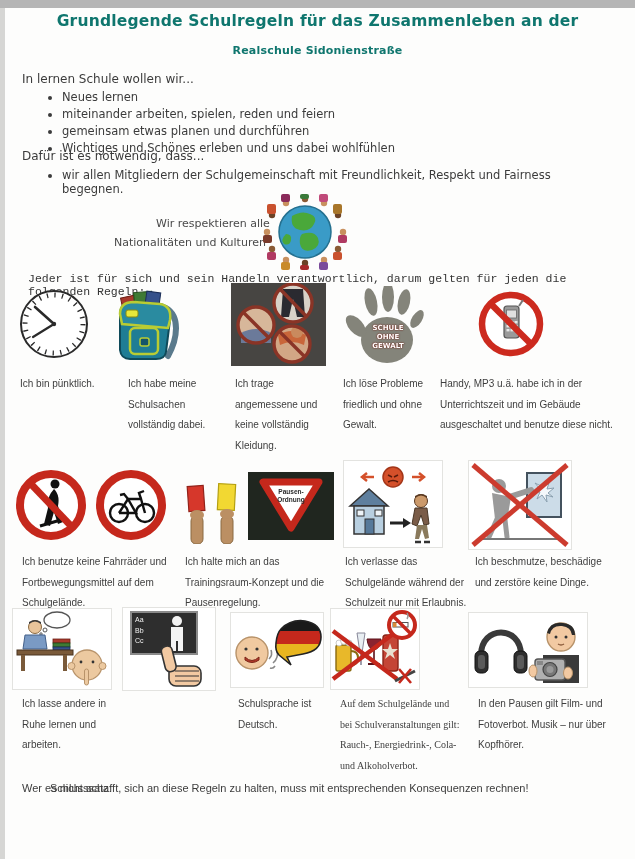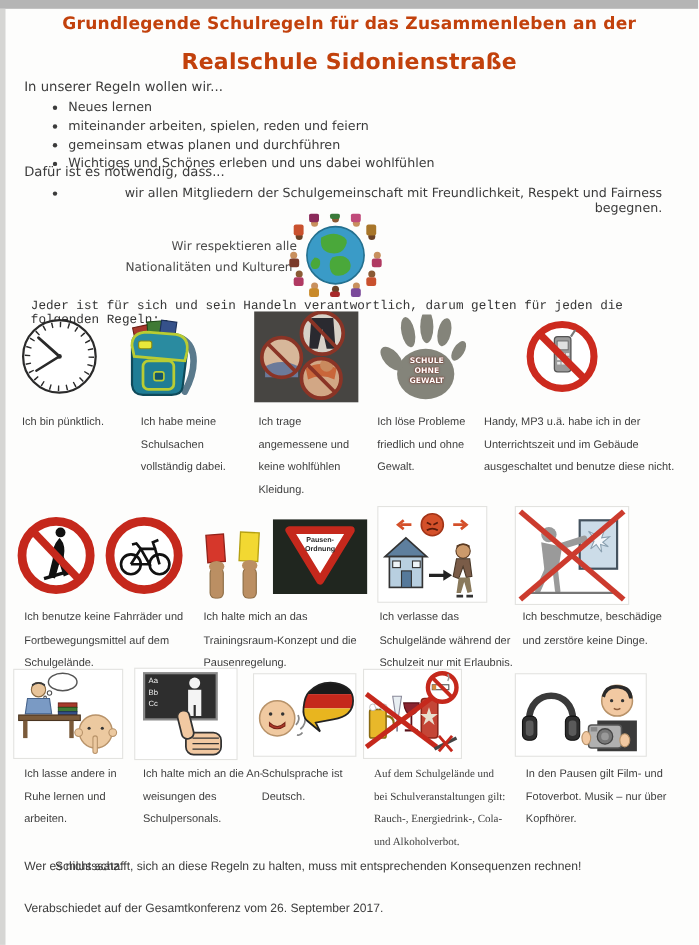--- a/index.html
+++ b/index.html
@@ -2,23 +2,23 @@
 <html lang="de"><head>
 <meta charset="utf-8">
 <style>
   html,body{margin:0;padding:0;background:#ffffff;}
   .sheet{position:relative;width:635px;height:859px;background:#fdfdfc;overflow:hidden;
          font-family:"DejaVu Sans",sans-serif;color:#333;}
   .scan-top{position:absolute;left:0;top:0;width:635px;height:8px;background:#b5b5b5;}
   .scan-left{position:absolute;left:0;top:8px;width:5px;height:851px;background:#d6d6d4;}
   .abs{position:absolute;}
   .ctr{width:635px;text-align:center;}
-  .title{font-weight:bold;color:#c2410c;letter-spacing:.2px;}
+  .title{font-weight:bold;color:#0f766e;letter-spacing:.2px;}
   .t1{top:12px;font-size:15.5px;}
-  .t2{top:44px;font-size:20px;}
+  .t2{top:44px;font-size:11px;}
   .lead{font-size:12px;color:#3b3b3b;}
   .bullets{margin:0;padding-left:14px;font-size:11.5px;color:#3b3b3b;}
   .bullets li{margin-bottom:3px;}
   .respect{font-size:11px;color:#4a4a4a;}
   .rules-lead{font-size:11.5px;color:#353535;}
   .cap{font-family:"Liberation Sans",sans-serif;font-size:10px;line-height:2.05;color:#3e3e3e;}
   .small{font-size:11px;color:#3c3c3c;font-family:"Liberation Sans",sans-serif;}
   .pre{white-space:pre-line;}
   svg{display:block;width:100%;height:100%;}
   .icon-box{position:absolute;}
@@ -72,29 +72,29 @@
 </head>
 <body>
 
 <div class="sheet">
   <div class="scan-top"></div>
   <div class="scan-left"></div>
 
   <div class="abs ctr title t1">Grundlegende Schulregeln für das Zusammenleben an der</div>
   <div class="abs ctr title t2">Realschule Sidonienstraße</div>
 
-  <div class="abs lead" style="left:22px;top:72px;">In unserer Regeln wollen wir...</div>
+  <div class="abs lead" style="left:22px;top:72px;">In lernen Schule wollen wir...</div>
   <ul class="abs bullets" style="left:48px;top:90px;">
     <li>Neues lernen</li>
     <li>miteinander arbeiten, spielen, reden und feiern</li>
     <li>gemeinsam etwas planen und durchführen</li>
     <li>Wichtiges und Schönes erleben und uns dabei wohlfühlen</li>
   </ul>
   <div class="abs lead" style="left:22px;top:149px;">Dafür ist es notwendig, dass...</div>
-  <ul class="abs bullets" style="left:48px;top:168px;width:540px;text-align:right;">
+  <ul class="abs bullets" style="left:48px;top:168px;width:540px;">
     <li>wir allen Mitgliedern der Schulgemeinschaft mit Freundlichkeit, Respekt und Fairness begegnen.</li>
   </ul>
 
   <div class="abs respect" style="left:128px;top:217px;margin-left:28px;">Wir respektieren alle</div>
   <div class="abs respect" style="left:114px;top:236px;">Nationalitäten und Kulturen</div>
 
   <div class="icon-box" style="left:262px;top:194px;width:86px;height:76px;">
     <svg viewBox="0 0 86 76">
       <circle cx="43" cy="38" r="26" fill="#3a9bc7" stroke="#24708f" stroke-width="1.5"></circle>
       <path d="M30,22 q10,-6 18,-2 q8,3 4,10 q-4,8 -14,6 q-10,-2 -8,-14z" fill="#4aa83a"></path>
@@ -212,21 +212,21 @@
           <rect x="33.5" y="39" width="3" height="2.4"></rect>
           <rect x="37.5" y="39" width="3" height="2.4"></rect>
       </g>
       <line x1="42" y1="16" x2="46" y2="10" stroke="#777" stroke-width="2"></line>
       <line x1="14" y1="14" x2="54" y2="54" stroke="#cc2a1e" stroke-width="6.5"></line>
     </svg>
   </div>
 
   <div class="abs cap r1c1">Ich bin pünktlich.</div>
   <div class="abs cap r1c2">Ich habe meine Schulsachen vollständig dabei.</div>
-  <div class="abs cap r1c3">Ich trage angemessene und keine wohlfühlen Kleidung.</div>
+  <div class="abs cap r1c3">Ich trage angemessene und keine vollständig Kleidung.</div>
   <div class="abs cap r1c4">Ich löse Probleme friedlich und ohne Gewalt.</div>
   <div class="abs cap r1c5">Handy, MP3 u.ä. habe ich in der Unterrichtszeit und im Gebäude ausgeschaltet und benutze diese nicht.</div>
 
   <div class="icon-box r2i1a">
     <svg viewBox="0 0 74 74">
       <circle cx="37" cy="37" r="31" fill="#fff" stroke="#c5281c" stroke-width="8"></circle>
       <circle cx="41" cy="16" r="4.5" fill="#111"></circle>
       <path d="M40,21 Q32,30 34,40 L30,56 L36,58 L40,44 L44,56 L49,54 L44,38 Q46,28 41,22 Z" fill="#111"></path>
       <path d="M26,58 L50,51" stroke="#111" stroke-width="3"></path>
       <line x1="16" y1="15" x2="58" y2="59" stroke="#c5281c" stroke-width="7"></line>
@@ -412,21 +412,19 @@
       <rect x="66" y="46" width="30" height="21" rx="3" fill="#b0b0b0" stroke="#555" stroke-width="1.4"></rect>
       <circle cx="81" cy="56.5" r="7" fill="#777" stroke="#444" stroke-width="1.2"></circle>
       <circle cx="81" cy="56.5" r="3.5" fill="#999"></circle>
       <rect x="68" y="48" width="6" height="4" fill="#888"></rect>
       <ellipse cx="64" cy="58" rx="4" ry="6" fill="#f2c9a2" stroke="#b8936a" stroke-width="1"></ellipse>
       <ellipse cx="99" cy="60" rx="4.5" ry="6" fill="#f2c9a2" stroke="#b8936a" stroke-width="1"></ellipse>
     </svg>
   </div>
 
   <div class="abs cap r3c1">Ich lasse andere in Ruhe lernen und arbeiten.</div>
-  <div class="abs cap r3c2">Ich halte mich an die An- weisungen des Schulpersonals.</div>
   <div class="abs cap r3c3">Schulsprache ist Deutsch.</div>
   <div class="abs cap r3c4">Auf dem Schulgelände und bei Schulveranstaltungen gilt: Rauch-, Energiedrink-, Cola- und Alkoholverbot.</div>
   <div class="abs cap r3c5">In den Pausen gilt Film- und Fotoverbot. Musik – nur über Kopfhörer.</div>
 
   <div class="abs small" style="left:22px;top:782px;margin-left:28px;">Schlusssatz:</div>
   <div class="abs small" style="left:22px;top:782px;width:580px;">Wer es nicht schafft, sich an diese Regeln zu halten, muss mit entsprechenden Konsequenzen rechnen!</div>
-  <div class="abs small" style="left:22px;top:820px;">Verabschiedet auf der Gesamtkonferenz vom 26. September 2017.</div>
 </div>
 
 </body></html>

